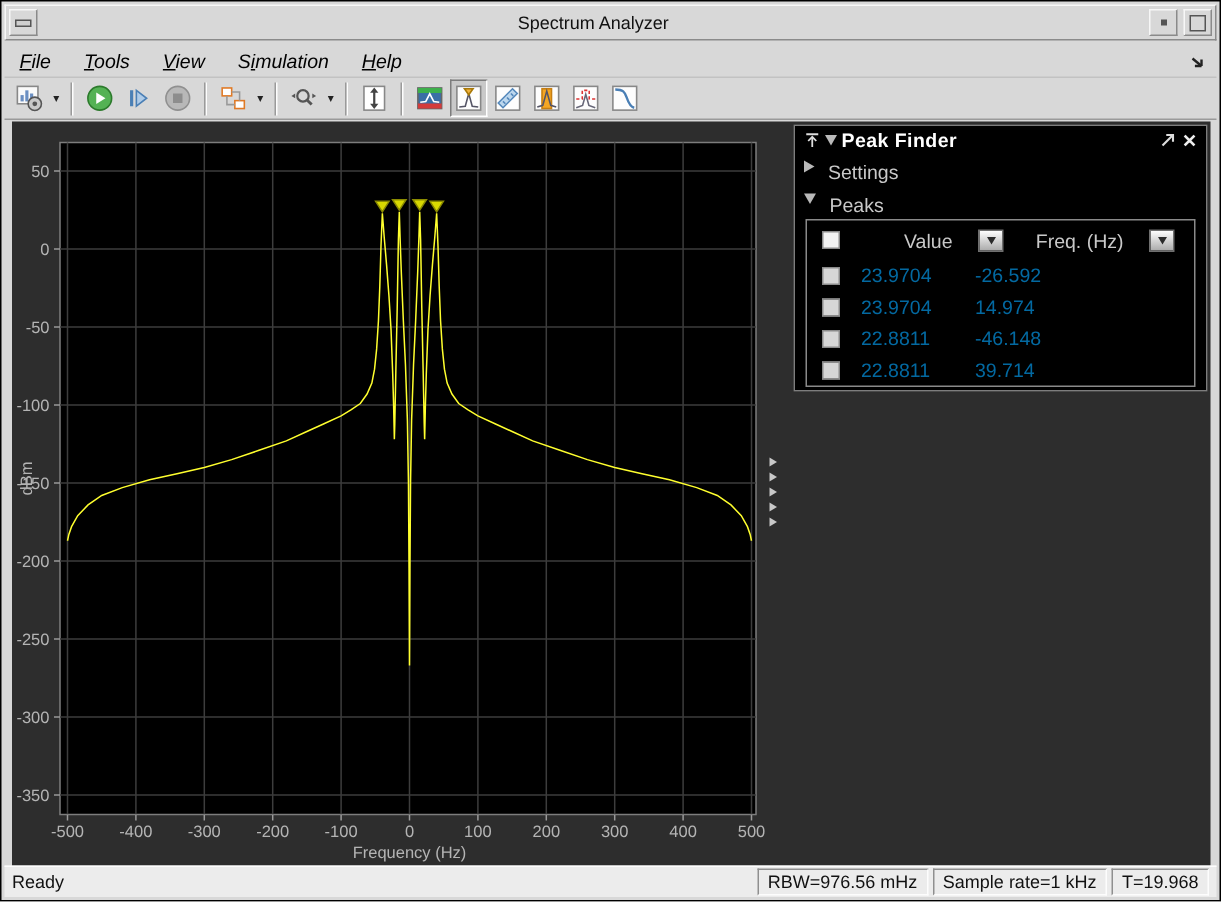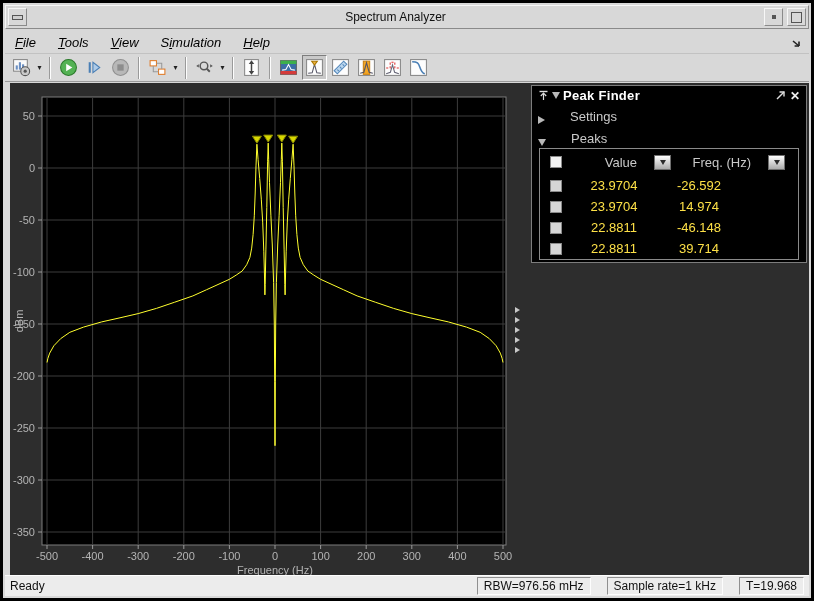--- a/index.html
+++ b/index.html
@@ -1,18 +1,18 @@
 <!DOCTYPE html>
 <html><head>
 <meta charset="utf-8">
 <style>
   html,body{margin:0;padding:0;background:#fff;}
   .window{
     position:relative;width:814px;height:601px;box-sizing:border-box;
-    background:#d8d8d8;border:3px solid #000000;overflow:hidden;
+    background:#d8d8d8;border:1px solid #000000;overflow:hidden;
     font-family:"Liberation Sans",sans-serif;
   }
   
   .titlebar{
     position:absolute;left:2px;top:2px;right:2px;height:24px;
     background:#d8d8d8;border:1px solid;border-color:#f7f7f7 #8a8a8a #8a8a8a #f7f7f7;
     display:flex;align-items:center;box-sizing:border-box;
   }
   .tb-btn{
     width:19px;height:18px;margin:0 2px;flex:0 0 auto;background:#d8d8d8;
@@ -58,47 +58,47 @@
   
   .panel{
     position:absolute;left:521px;top:2px;width:276px;height:178px;
     background:#000;border:1px solid #7d7d7d;box-sizing:border-box;color:#c9c9c9;
   }
   .panel-header{height:19px;display:flex;align-items:center;gap:3px;padding:0 5px;}
   .panel-title{flex:1;font-weight:bold;color:#fff;font-size:13px;letter-spacing:.3px;}
   .ph-ic{display:flex;align-items:center;justify-content:center;width:12px;height:12px;}
   .ph-ic svg{width:11px;height:11px;display:block;}
   .close-x{color:#eee;font-size:12px;font-weight:bold;width:12px;text-align:center;}
-  .section{display:flex;align-items:flex-end;gap:25px;padding:4px 6px 3px 6px;font-size:13px;}
+  .section{display:flex;align-items:flex-start;gap:9px;padding:4px 6px 3px 6px;font-size:13px;}
   .tri-right{width:0;height:0;border-left:7px solid #b9b9b9;border-top:4px solid transparent;border-bottom:4px solid transparent;}
   .tri-down{width:0;height:0;border-top:7px solid #b9b9b9;border-left:4px solid transparent;border-right:4px solid transparent;}
   .ptable{
     position:absolute;left:7px;top:62px;width:260px;height:112px;
     border:1px solid #8a8a8a;box-sizing:border-box;
   }
   .t-header{display:grid;grid-template-columns:36px 98px 114px;align-items:center;height:26px;font-size:13px;}
   .t-row{display:grid;grid-template-columns:36px 76px 114px;align-items:center;height:21px;font-size:13px;}
   .hcell{display:flex;align-items:center;justify-content:flex-end;gap:17px;padding-right:3px;}
   .cb{width:12px;height:12px;background:#d6d6d6;border:1px solid #8a8a8a;margin-left:10px;box-sizing:border-box;}
   .cb.hdr{background:#f2f2f2;}
   .sort-btn{width:17px;height:15px;background:linear-gradient(#fdfdfd,#ababab);border:1px solid #6f6f6f;display:flex;align-items:center;justify-content:center;box-sizing:border-box;}
   .sort-tri{width:0;height:0;border-top:5px solid #2a2a2a;border-left:3.5px solid transparent;border-right:3.5px solid transparent;}
-  .num{text-align:center;color:#fde047;}
+  .num{text-align:left;color:#0369a1;}
   .num.val{padding-right:0px;}
   .num.frq{padding-right:20px;}
   
   .statusbar{
     position:absolute;left:2px;right:2px;bottom:2px;height:21px;
     background:#ececec;border-top:1px solid #fdfdfd;
     display:flex;align-items:center;padding:0 5px;font-size:12px;color:#111;box-sizing:border-box;
   }
   .status-left{flex:1;}
   .status-box{
     border:1px solid;border-color:#8f8f8f #fdfdfd #fdfdfd #8f8f8f;
-    padding:1px 6px;margin-left:16px;white-space:nowrap;box-sizing:border-box;text-align:center;
+    padding:1px 6px;margin-left:3px;white-space:nowrap;box-sizing:border-box;text-align:center;
   }
 </style>
 </head>
 <body>
 
 <div class="window">
 
   <div class="titlebar">
     <div class="tb-btn">
         <div class="glyph-min"></div>

